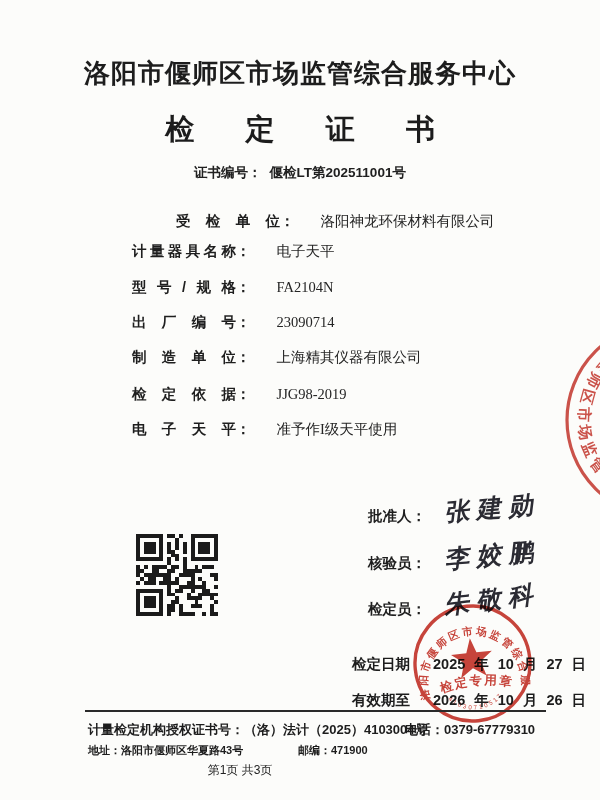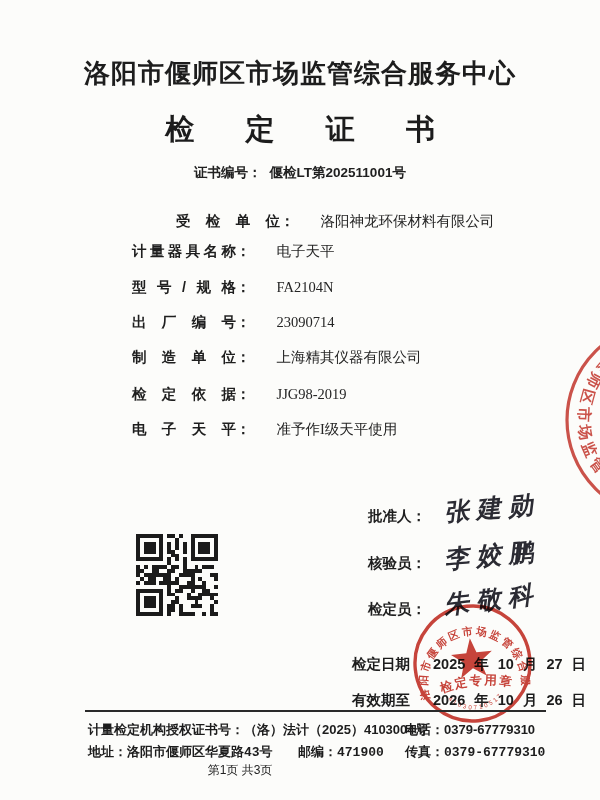--- a/index.html
+++ b/index.html
@@ -48,21 +48,21 @@
   .daterow .unit{margin:0 4px;}
   
   .stamp-main{top:600px;left:409px;width:127px;height:127px;
     transform:rotate(-6deg);mix-blend-mode:multiply;opacity:.92;}
   .stamp-edge{top:308px;left:552px;width:224px;height:224px;
     mix-blend-mode:multiply;opacity:.85;}
   
   .divider{top:710px;left:85px;width:461px;height:2px;background:#2a2a2a;}
   .fa{top:721px;left:88px;font-size:13px;font-weight:bold;color:#1d1d1d;white-space:nowrap;}
   .fa .tel{position:absolute;left:317px;top:0;}
-  .fb{top:743px;left:88px;font-size:13px;font-weight:bold;color:#1d1d1d;white-space:nowrap;font-family:Liberation Mono, monospace;}
+  .fb{top:743px;left:88px;font-size:11px;font-weight:bold;color:#1d1d1d;white-space:nowrap;}
   .fb .zip{position:absolute;left:210px;top:0;}
   .fb .fax{position:absolute;left:317px;top:0;}
   .fc{top:762px;left:0;width:480px;text-align:center;font-size:12px;color:#222;}
 </style>
 </head>
 <body>
 
 <div class="abs org">洛阳市偃师区市场监管综合服务中心</div>
 <div class="abs doc-title">检 定 证 书</div>
 <div class="abs certline">
@@ -381,15 +381,14 @@
 </svg>
 
 <div class="abs divider"></div>
 <div class="abs fa">
   <span>计量检定机构授权证书号：（洛）法计（2025）4103004号</span>
   <span class="tel">电话：0379-67779310</span>
 </div>
 <div class="abs fb">
   <span>地址：洛阳市偃师区华夏路43号</span>
   <span class="zip">邮编：471900</span>
-  <span class="fax">传真：0379-67779310</span>
 </div>
 <div class="abs fc">第1页 共3页</div>
 
 </body></html>

